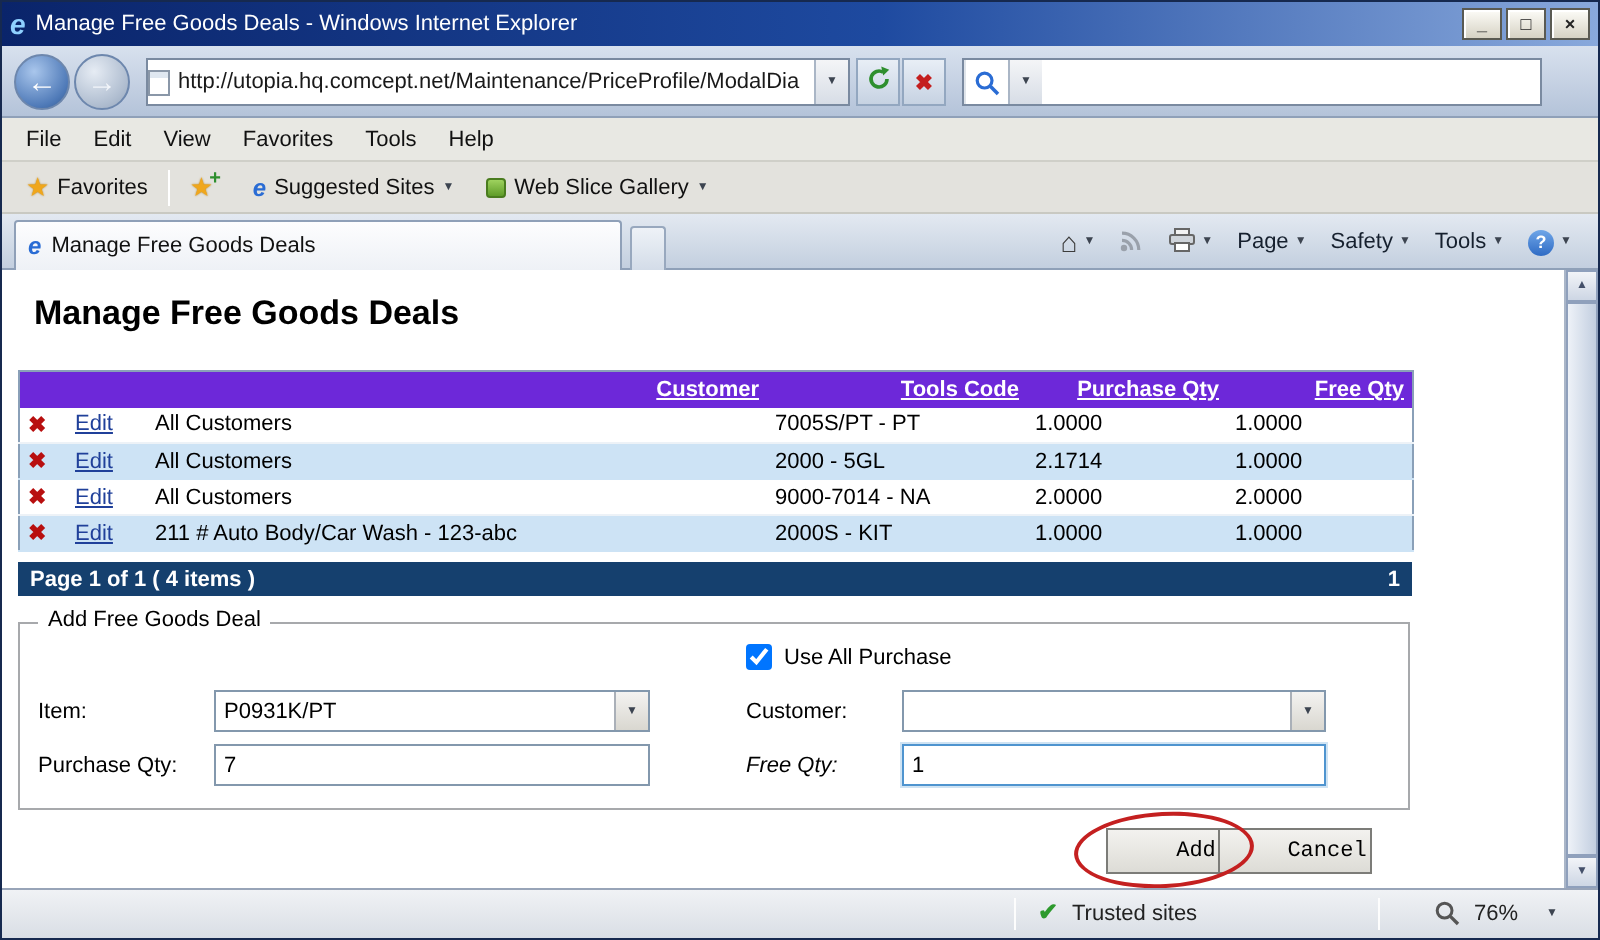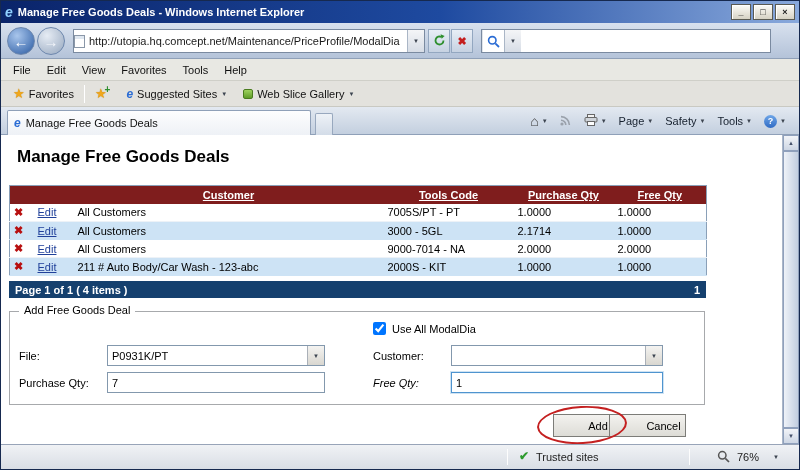--- a/index.html
+++ b/index.html
@@ -5,21 +5,21 @@
   *{margin:0;padding:0;box-sizing:border-box;}
   html,body{width:800px;height:470px;overflow:hidden;background:#fff;}
   body{font-family:"Liberation Sans",sans-serif;font-size:11px;color:#000;}
   .window{position:absolute;top:0;left:0;width:800px;height:470px;border:1px solid #16294f;background:#cfd8e6;}
 
   
   .titlebar{position:absolute;top:0;left:0;right:0;height:22px;display:flex;align-items:center;gap:5px;padding:0 4px;
     background:linear-gradient(90deg,#0a246a 0%,#17３e8f 0%,#1e4aa0 55%,#89a9dc 100%);
     background:linear-gradient(90deg,#0a246a 0%,#1e4aa0 55%,#89a9dc 100%);}
   .ie-logo{color:#8fd0ff;font-weight:bold;font-style:italic;font-size:14px;line-height:1;}
-  .titlebar .title{color:#fff;font-weight:bold;font-size:11px;flex:1;white-space:nowrap;overflow:hidden;}
+  .titlebar .title{color:#fff;font-weight:normal;font-size:11px;flex:1;white-space:nowrap;overflow:hidden;}
   .win-controls{display:flex;gap:2px;}
   .winbtn{width:20px;height:16px;background:linear-gradient(#fdfcf8,#d6d2c4);border:1px solid #5a5a52;
     box-shadow:inset 1px 1px 0 #fff;display:flex;align-items:center;justify-content:center;
     font-size:9px;font-weight:bold;color:#222;cursor:default;}
 
   
   .navbar{position:absolute;top:22px;left:0;right:0;height:36px;background:linear-gradient(#d8e1ee,#b4c3d9);
     border-bottom:1px solid #8fa0b8;}
   .navcircle{position:absolute;top:4px;width:28px;height:28px;border-radius:50%;display:flex;align-items:center;
     justify-content:center;color:#fff;font-size:15px;font-weight:bold;border:1px solid #6d87ad;}
@@ -75,21 +75,21 @@
   .help-ico{width:13px;height:13px;border-radius:50%;background:linear-gradient(#6fa6e8,#2f6bc4);color:#fff;
     font-size:9px;font-weight:bold;display:flex;align-items:center;justify-content:center;}
 
   
   .content{position:absolute;left:0;top:134px;width:781px;bottom:25px;background:#fff;overflow:hidden;}
   h1.page-title{position:absolute;left:16px;top:12px;font-size:17px;font-weight:bold;color:#000;}
 
   table.grid{position:absolute;left:8px;top:50px;width:697px;border-collapse:collapse;table-layout:fixed;
     font-size:11px;border:1px solid #8aa0b8;}
   .grid th,.grid td{height:18px;padding:0 4px;overflow:hidden;white-space:nowrap;vertical-align:middle;}
-  .grid thead th{background:#7f1d1d;color:#fff;text-align:center;font-weight:bold;text-decoration:underline;}
+  .grid thead th{background:#6d28d9;color:#fff;text-align:right;font-weight:bold;text-decoration:underline;}
   .grid td{border-bottom:1px solid #edf2f7;}
   .grid tr.alt td{background:#cde3f5;border-bottom:1px solid #cde3f5;}
   .del{color:#b80f0f;font-weight:bold;font-size:11px;cursor:pointer;}
   .edit{color:#20409a;text-decoration:underline;cursor:pointer;}
   .c1{width:24px;} .c2{width:40px;} .c3{width:310px;} .c4{width:130px;} .c5{width:100px;} .c6{width:93px;}
 
   .pager{position:absolute;left:8px;top:146px;width:697px;height:17px;background:#15406e;color:#fff;
     font-weight:bold;display:flex;align-items:center;justify-content:space-between;padding:0 6px;}
 
   .fieldset{position:absolute;left:8px;top:176px;width:696px;height:94px;border:1px solid #a7a9ac;}
@@ -105,21 +105,21 @@
   .sel-btn{width:17px;height:100%;display:flex;align-items:center;justify-content:center;
     background:linear-gradient(#f4f3f1,#d9d7d0);border-left:1px solid #aab0b8;}
   .s-item{left:106px;top:210px;width:218px;}
   .s-cust{left:450px;top:210px;width:212px;}
   .tinput{position:absolute;height:21px;border:1px solid #8398ad;padding-left:4px;
     font-family:"Liberation Sans",sans-serif;font-size:11px;outline:none;}
   .i-pq{left:106px;top:237px;width:218px;}
   .i-fq{left:450px;top:237px;width:212px;border:1px solid #4f94cf;box-shadow:0 0 0 1px #cfe3f3;}
 
   .btn{position:absolute;top:279px;height:23px;background:linear-gradient(#f3f2ef,#dddcd6);border:1px solid #7c7c78;
-    font-family:Liberation Sans, sans-serif;font-size:11px;color:#000;cursor:pointer;padding-left:32px;}
+    font-family:Liberation Mono, monospace;font-size:11px;color:#000;cursor:pointer;padding-left:32px;}
   .btn.add{left:552px;width:58px;}
   .btn.cancel{left:608px;width:77px;}
   .ellipse{position:absolute;left:536px;top:271px;width:90px;height:38px;border:2px solid #c42020;
     border-radius:50%;transform:rotate(-3deg);pointer-events:none;}
 
   
   .vscroll{position:absolute;right:0;top:134px;bottom:25px;width:17px;background:#d5dce8;border-left:1px solid #aab6c8;}
   .sbtn{position:absolute;left:0;width:16px;height:16px;background:linear-gradient(#f2f4f8,#cdd6e4);
     border:1px solid #8fa0bc;display:flex;align-items:center;justify-content:center;font-size:6px;color:#44506a;}
   .sbtn.up{top:0;} .sbtn.down{bottom:0;}
@@ -290,21 +290,21 @@
           <td class="c2"><a class="edit">Edit</a></td>
           <td class="c3">All Customers</td>
           <td class="c4">7005S/PT - PT</td>
           <td class="c5">1.0000</td>
           <td class="c6">1.0000</td>
         </tr>
         <tr class="alt">
           <td class="c1"><span class="del">✖</span></td>
           <td class="c2"><a class="edit">Edit</a></td>
           <td class="c3">All Customers</td>
-          <td class="c4">3000 - 5GL</td>
+          <td class="c4">2000 - 5GL</td>
           <td class="c5">2.1714</td>
           <td class="c6">1.0000</td>
         </tr>
         <tr>
           <td class="c1"><span class="del">✖</span></td>
           <td class="c2"><a class="edit">Edit</a></td>
           <td class="c3">All Customers</td>
           <td class="c4">9000-7014 - NA</td>
           <td class="c5">2.0000</td>
           <td class="c6">2.0000</td>
@@ -322,23 +322,23 @@
 
     <div class="pager">
       <span>Page 1 of 1 ( 4 items )</span>
       <span>1</span>
     </div>
 
     <div class="fieldset"></div>
     <span class="legend">Add Free Goods Deal</span>
 
     <input type="checkbox" checked="" class="cb" style="">
-    <label class="cb-label">Use All ModalDia</label>
-
-    <span class="flabel l-item">File:</span>
+    <label class="cb-label">Use All Purchase</label>
+
+    <span class="flabel l-item">Item:</span>
     <div class="select s-item">
       <span class="sel-val">P0931K/PT</span>
       <span class="sel-btn">
         <span class="caret">▼</span>
       </span>
     </div>
 
     <span class="flabel l-cust">Customer:</span>
     <div class="select s-cust">
       <span class="sel-val"></span>

